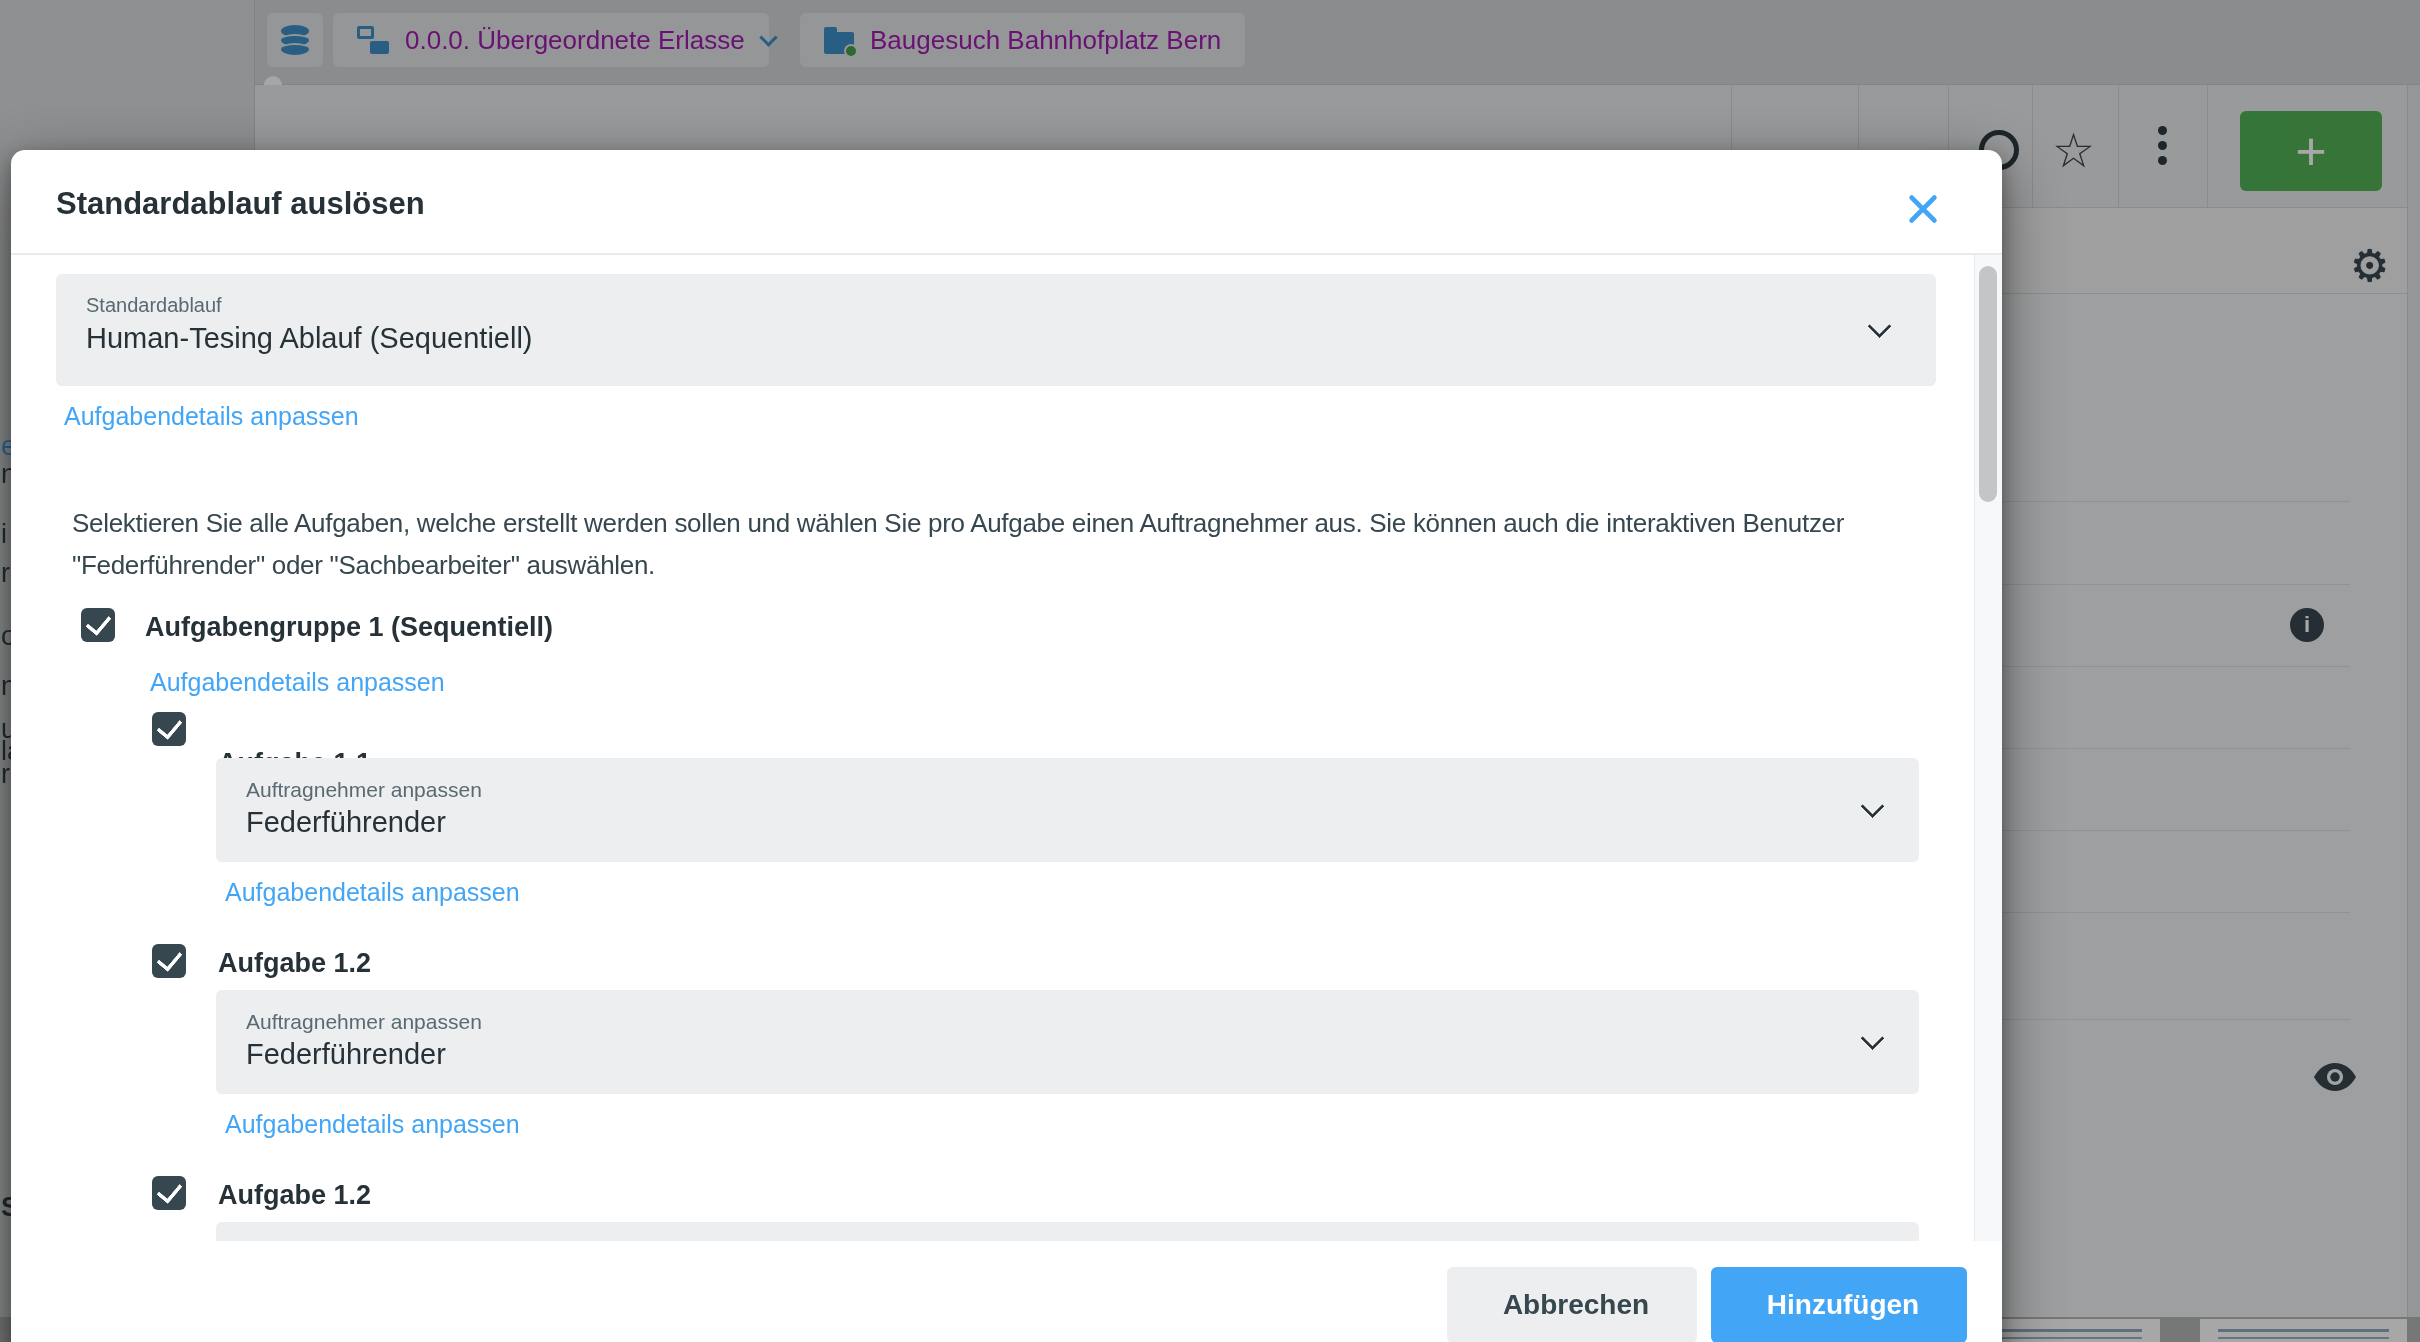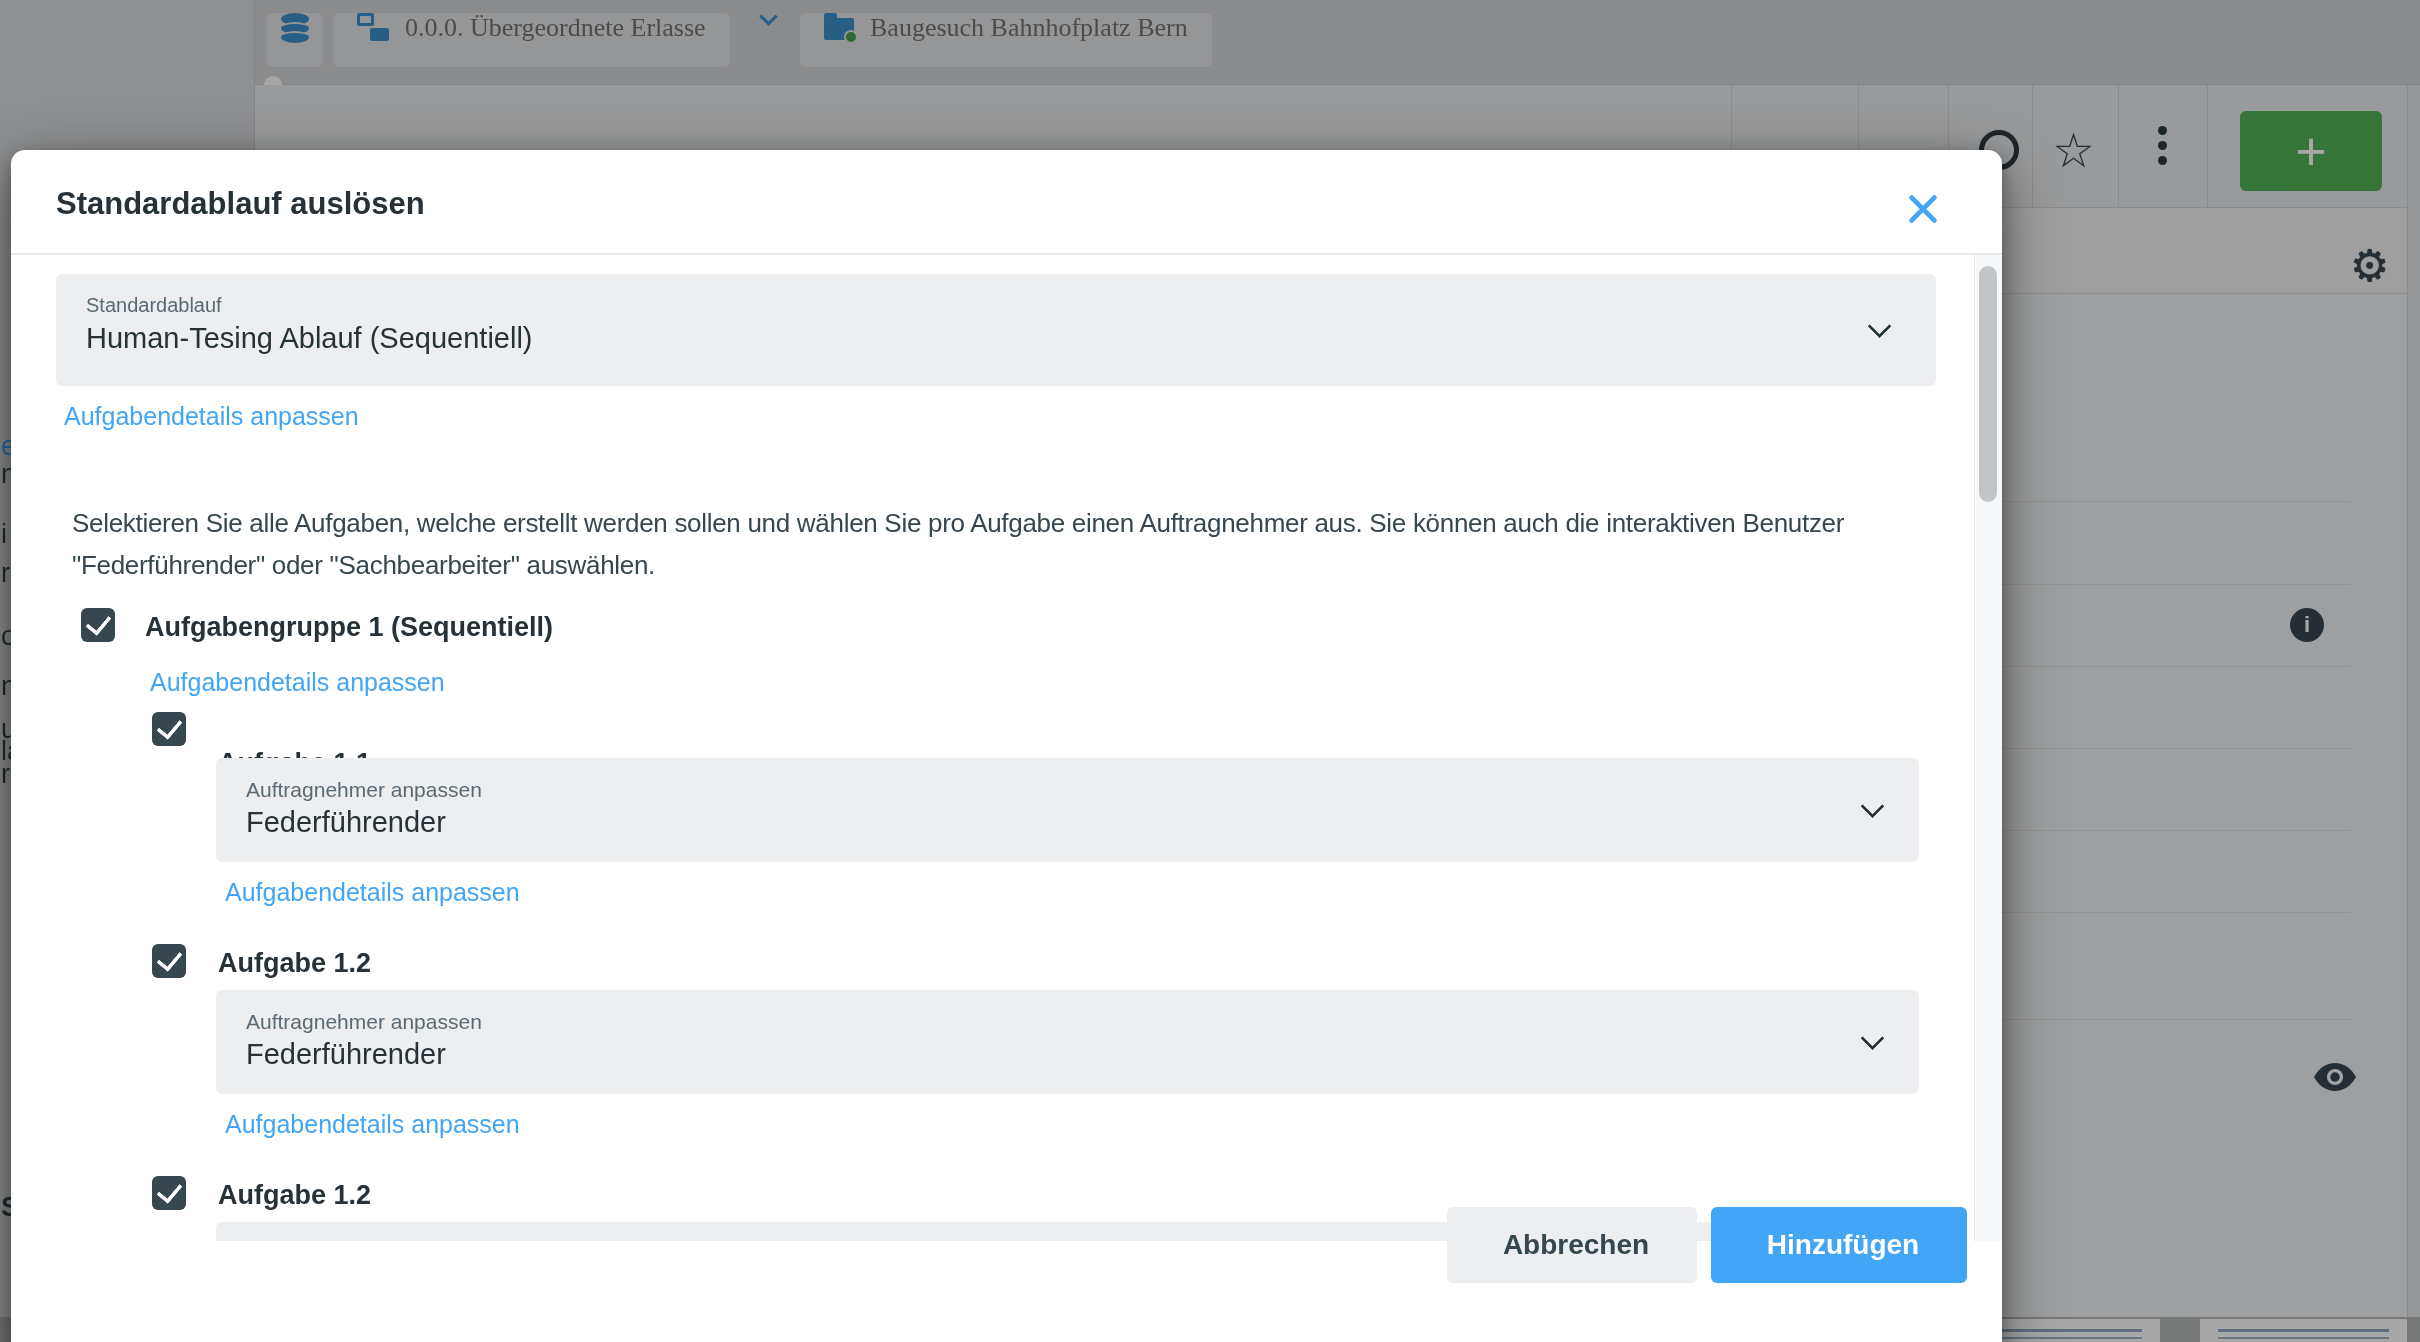--- a/index.html
+++ b/index.html
@@ -7,21 +7,21 @@
     width:2420px;height:1342px;position:relative;overflow:hidden;
     font-family:"Liberation Sans",sans-serif;background:#eef0f1;
   }
   *{box-sizing:border-box;}
 
   
   #bg{position:absolute;inset:0;z-index:0;}
   .sidebar{position:absolute;left:0;top:0;width:255px;height:1342px;background:#dadbdc;border-right:1px solid #c5c7c8;}
   .sidebar-pill{position:absolute;left:264px;top:76px;width:18px;height:230px;border-radius:9px;background:#fcfcfc;}
   .topbar{position:absolute;left:255px;top:0;width:2165px;height:85px;background:#d4d5d6;border-bottom:1px solid #c7c9ca;}
-  .chip{position:absolute;top:13px;height:54px;border-radius:6px;background:#e3e4e6;display:inline-flex;gap:16px;padding:0 24px;color:#737373;font-size:26px;white-space:nowrap;font-family:Liberation Serif, serif;}
+  .chip{position:absolute;top:13px;height:54px;border-radius:6px;background:#e3e4e6;display:inline-flex;align-items:center;gap:16px;padding:0 24px;color:#a21caf;font-size:26px;white-space:nowrap;}
   .chip.icononly{padding:0;justify-content:center;}
   
   .dbicon{width:28px;height:30px;position:relative;}
   .dbicon span{position:absolute;left:0;width:28px;height:12px;border-radius:50%;background:#3f8fc9;}
   .dbicon span:nth-child(1){top:0;}
   .dbicon span:nth-child(2){top:9px;border-top:2px solid #e3e4e6;}
   .dbicon span:nth-child(3){top:18px;border-top:2px solid #e3e4e6;}
   
   .sitemap{width:32px;height:28px;position:relative;}
   .sm-a{position:absolute;left:0;top:0;width:17px;height:13px;border:3px solid #3f8fc9;border-radius:2px;}
@@ -67,21 +67,21 @@
   .sel{position:absolute;background:#edeef0;border-radius:6px;}
   .sel .lbl{position:absolute;left:30px;top:20px;font-size:20px;color:#5a6a72;}
   .sel .val{position:absolute;left:30px;top:48px;font-size:29px;font-weight:400;color:#263238;}
   .chev-dark{position:absolute;right:48px;top:50%;width:17px;height:17px;border-right:3.5px solid #263238;border-bottom:3.5px solid #263238;transform:translateY(-72%) rotate(45deg);border-radius:1px;}
   .link{position:absolute;font-size:25px;color:#42a5f5;cursor:pointer;white-space:nowrap;}
   .para{position:absolute;left:61px;top:326px;width:1900px;font-size:26px;line-height:42px;color:#37474f;letter-spacing:-0.3px;}
   .cb{position:absolute;width:34px;height:34px;background:#37474f;border-radius:6px;cursor:pointer;}
   .cb::after{content:'';position:absolute;left:10px;top:3px;width:11px;height:19px;border:solid #fff;border-width:0 4px 4px 0;transform:rotate(40deg);border-radius:1px;}
   .cblabel{position:absolute;font-size:27px;font-weight:700;color:#263238;white-space:nowrap;}
   .m-footer{position:absolute;left:0;top:1091px;width:1991px;height:118px;background:#fff;}
-  .btn{position:absolute;top:1057px;height:76px;border-radius:6px;display:flex;align-items:center;justify-content:center;font-size:28px;font-weight:700;cursor:pointer;padding-left:8px;}
+  .btn{position:absolute;top:1117px;height:76px;border-radius:6px;display:flex;align-items:center;justify-content:center;font-size:28px;font-weight:700;cursor:pointer;padding-left:8px;}
   .btn-cancel{left:1436px;width:250px;background:#edeef0;color:#37474f;}
   .btn-submit{left:1700px;width:256px;background:#42a5f5;color:#fff;}
 </style>
 </head>
 <body>
 
 <div id="bg">
 
   <div class="sidebar"></div>
 

